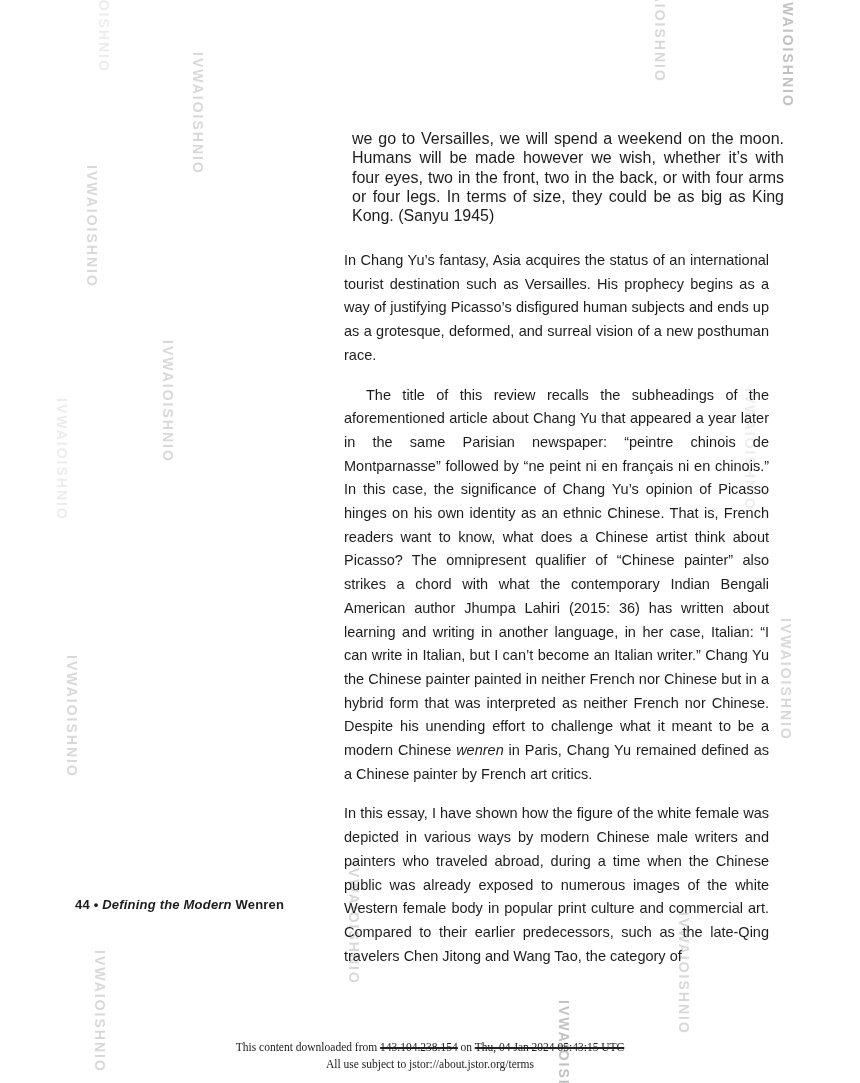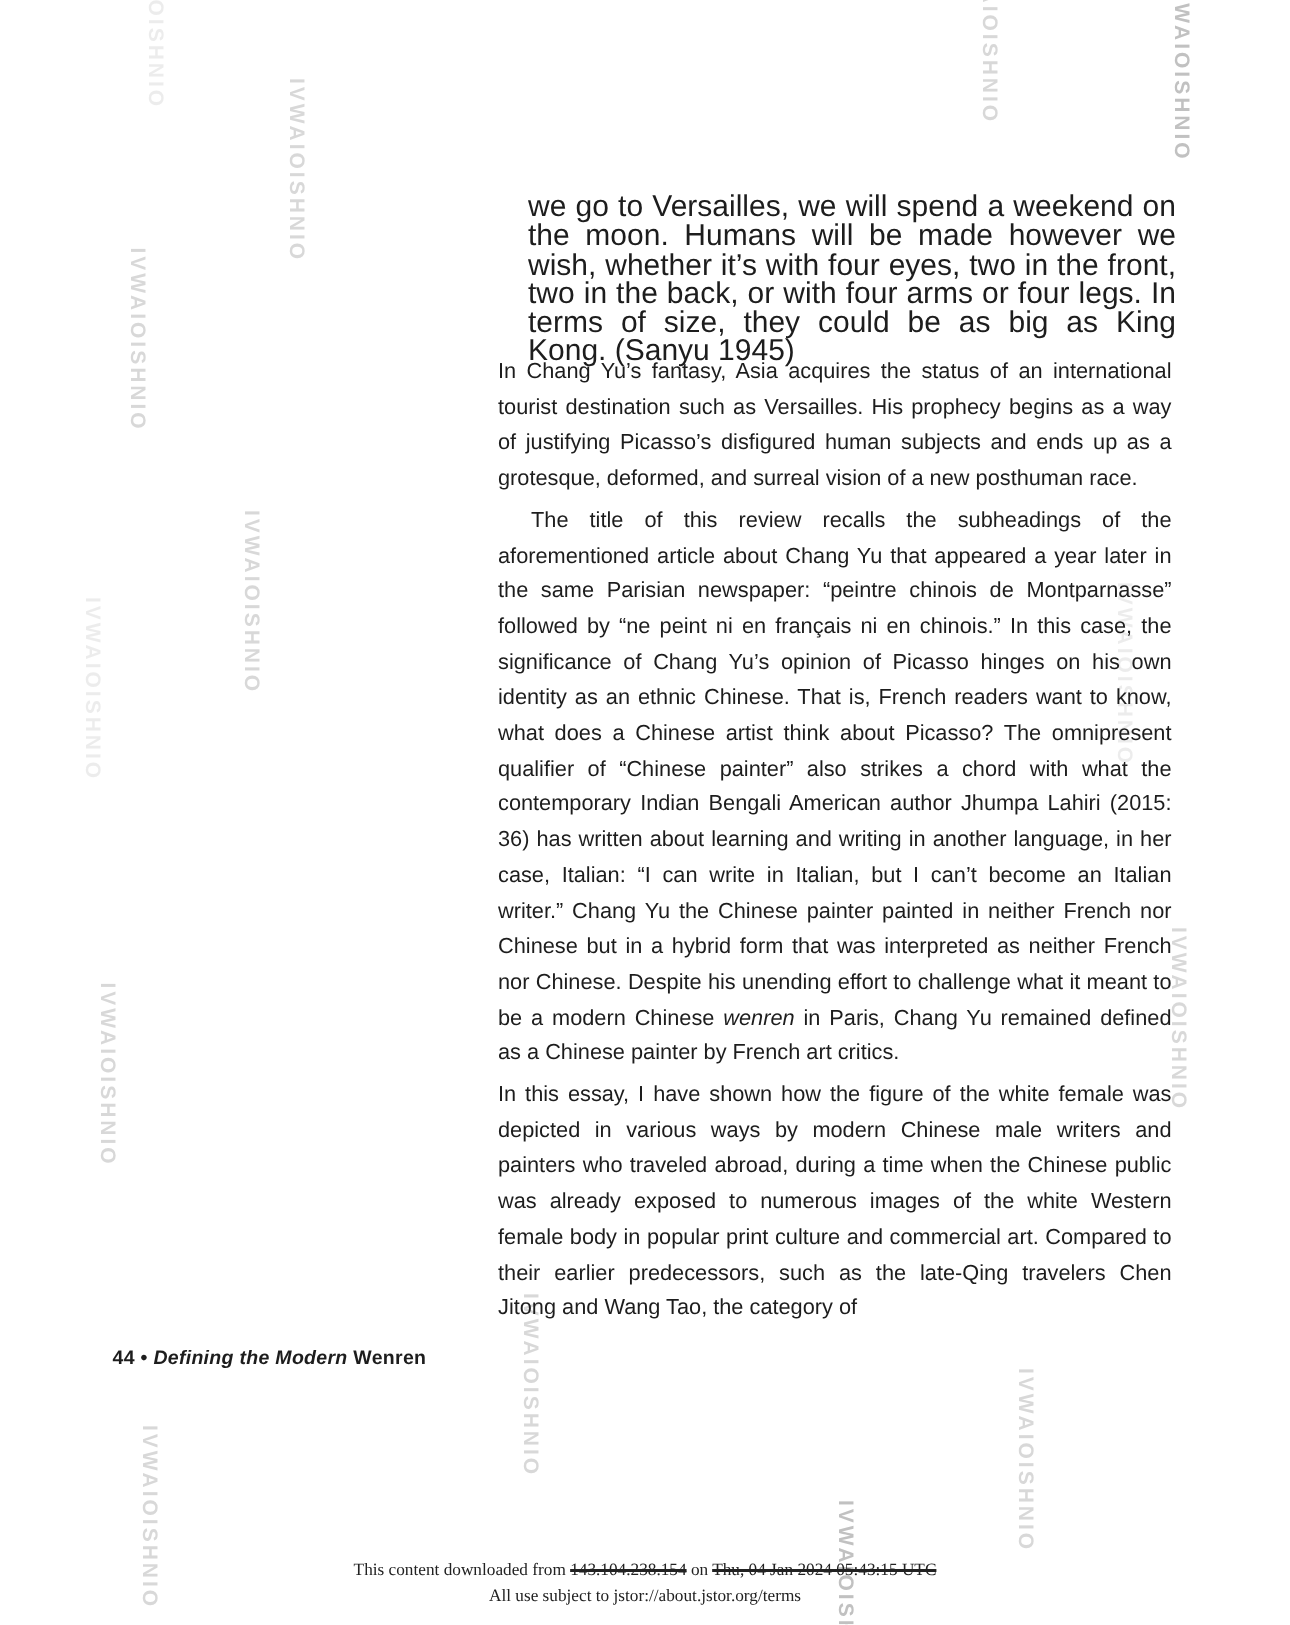--- a/index.html
+++ b/index.html
@@ -32,36 +32,36 @@
   }
   .wm.dark  { opacity: 0.55; }
   .wm.faint { opacity: 0.16; }
 
   
   .quote {
     position: absolute;
     left: 352px;
     top: 129px;
     width: 432px;
-    font-size: 20px;
+    font-size: 16px;
     line-height: 19.3px;
     text-align: justify;
   }
 
   
   .body-col {
     position: absolute;
     left: 328px;
     top: 233px;
     width: 457px;
     font-size: 14.5px;
     line-height: 23.7px;
     text-align: justify;
   }
-  .body-col p { margin: 4px; }
+  .body-col p { margin: 16px; }
   .p2 { text-indent: 22px; }
   .heading {
     margin: 14px 0 10px 0;
     font-size: 15.5px;
     line-height: 23.7px;
     font-weight: 700;
     text-align: left;
   }
 
   

